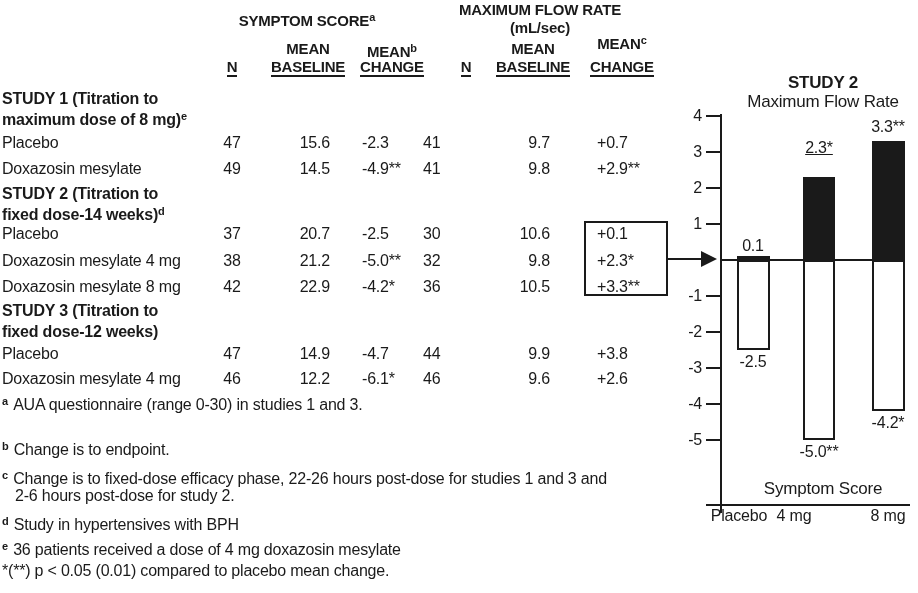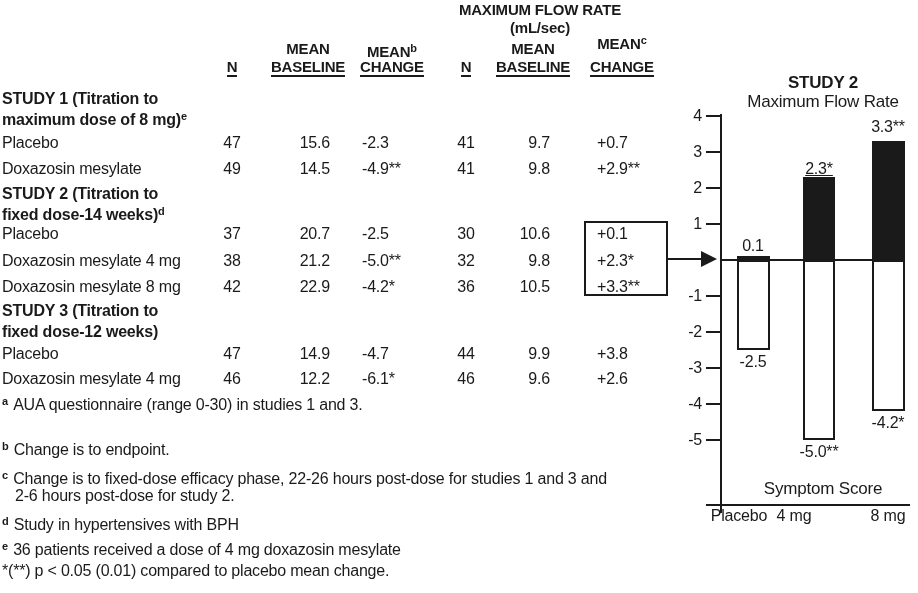--- a/index.html
+++ b/index.html
@@ -10,21 +10,21 @@
   }
   .bold{font-weight:bold;}
   .ctr{text-align:center;}
   
   .trow{position:absolute; left:0; width:700px; height:19px; font-size:16px; line-height:19px; white-space:nowrap;}
   .cell{position:absolute; height:19px;}
   .lbl {left:2px;   width:212px; text-align:left;}
   .c-n1{left:212px; width:40px;  text-align:center;}
   .c-b1{left:255px; width:75px;  text-align:right;}
   .c-c1{left:362px; width:84px;  text-align:left;}
-  .c-n2{left:446px; width:40px;  text-align:center;}
+  .c-n2{left:423px; width:40px;  text-align:left;}
   .c-b2{left:480px; width:70px;  text-align:right;}
   .c-c2{left:597px; width:84px;  text-align:left;}
   
   .h-n1{left:212px; width:40px; text-align:center;}
   .h-b1{left:255px; width:106px;text-align:center;}
   .h-c1{left:350px; width:84px; text-align:center;}
   .h-n2{left:446px; width:40px; text-align:center;}
   .h-b2{left:478px; width:110px;text-align:center;}
   .h-c2{left:580px; width:84px; text-align:center;}
   .hdr{position:absolute; font-weight:bold; font-size:15px; line-height:17px; white-space:nowrap;}
@@ -48,20 +48,21 @@
   .cat-label{position:absolute; width:84px; text-align:center; font-size:16px; line-height:18px; white-space:nowrap;}
   .chart-title{position:absolute; left:733px; width:180px; text-align:center; font-size:17px; font-weight:bold; line-height:18px;}
   .chart-subtitle{position:absolute; left:733px; width:180px; text-align:center; font-size:17px; line-height:18px;}
   .chart-grouplabel{position:absolute; left:733px; width:180px; text-align:center; font-size:17px; line-height:18px;}
 </style>
 </head>
 <body>
 
 <div class="page">
 
+  <div class="hdr ctr" style="left:207px; top:9px;  width:200px;"><span>SYMPTOM SCORE</span><sup>a</sup></div>
   <div class="hdr ctr" style="left:425px; top:1px;  width:230px;">MAXIMUM FLOW RATE</div>
   <div class="hdr ctr" style="left:425px; top:19px; width:230px;">(mL/sec)</div>
 
   <div class="hdr h-b1" style="top:40px;">MEAN</div>
   <div class="hdr h-c1" style="top:40px;"><span>MEAN</span><sup>b</sup></div>
   <div class="hdr h-b2" style="top:40px;">MEAN</div>
   <div class="hdr h-c2" style="top:32px;"><span>MEAN</span><sup>c</sup></div>
 
   <div class="hdr h-n1" style="top:58px;"><span class="ul">N</span></div>
   <div class="hdr h-b1" style="top:58px;"><span class="ul">BASELINE</span></div>
@@ -197,21 +198,21 @@
     <div class="ytick-label" style="top:431px;">-5</div>
 
     <div class="bar pos" style="left: 737px; width: 33px; top: 256.4px; height: 3.6px;"></div>
     <div class="bar pos" style="left: 803px; width: 32px; top: 177.2px; height: 82.8px;"></div>
     <div class="bar pos" style="left: 872px; width: 33px; top: 141.2px; height: 118.8px;"></div>
     <div class="bar neg" style="left: 737px; width: 33px; top: 260px; height: 90px;"></div>
     <div class="bar neg" style="left: 803px; width: 32px; top: 260px; height: 180px;"></div>
     <div class="bar neg" style="left: 872px; width: 33px; top: 260px; height: 151.2px;"></div>
 
     <div class="bar-label" style="left:711px; top:237px;">0.1</div>
-    <div class="bar-label" style="left:777px; top:160px;text-decoration:underline;">2.3*</div>
+    <div class="bar-label" style="left:777px; top:139px;text-decoration:underline;">2.3*</div>
     <div class="bar-label" style="left:846px; top:118px;">3.3**</div>
     <div class="bar-label" style="left:711px; top:353px;">-2.5</div>
     <div class="bar-label" style="left:777px; top:443px;">-5.0**</div>
     <div class="bar-label" style="left:846px; top:414px;">-4.2*</div>
 
     <div class="chart-grouplabel" style="top:480px;">Symptom Score</div>
     <div class="cat-label" style="left:697px; top:507px;">Placebo</div>
     <div class="cat-label" style="left:752px; top:507px;">4 mg</div>
     <div class="cat-label" style="left:846px; top:507px;">8 mg</div>
   </div>

